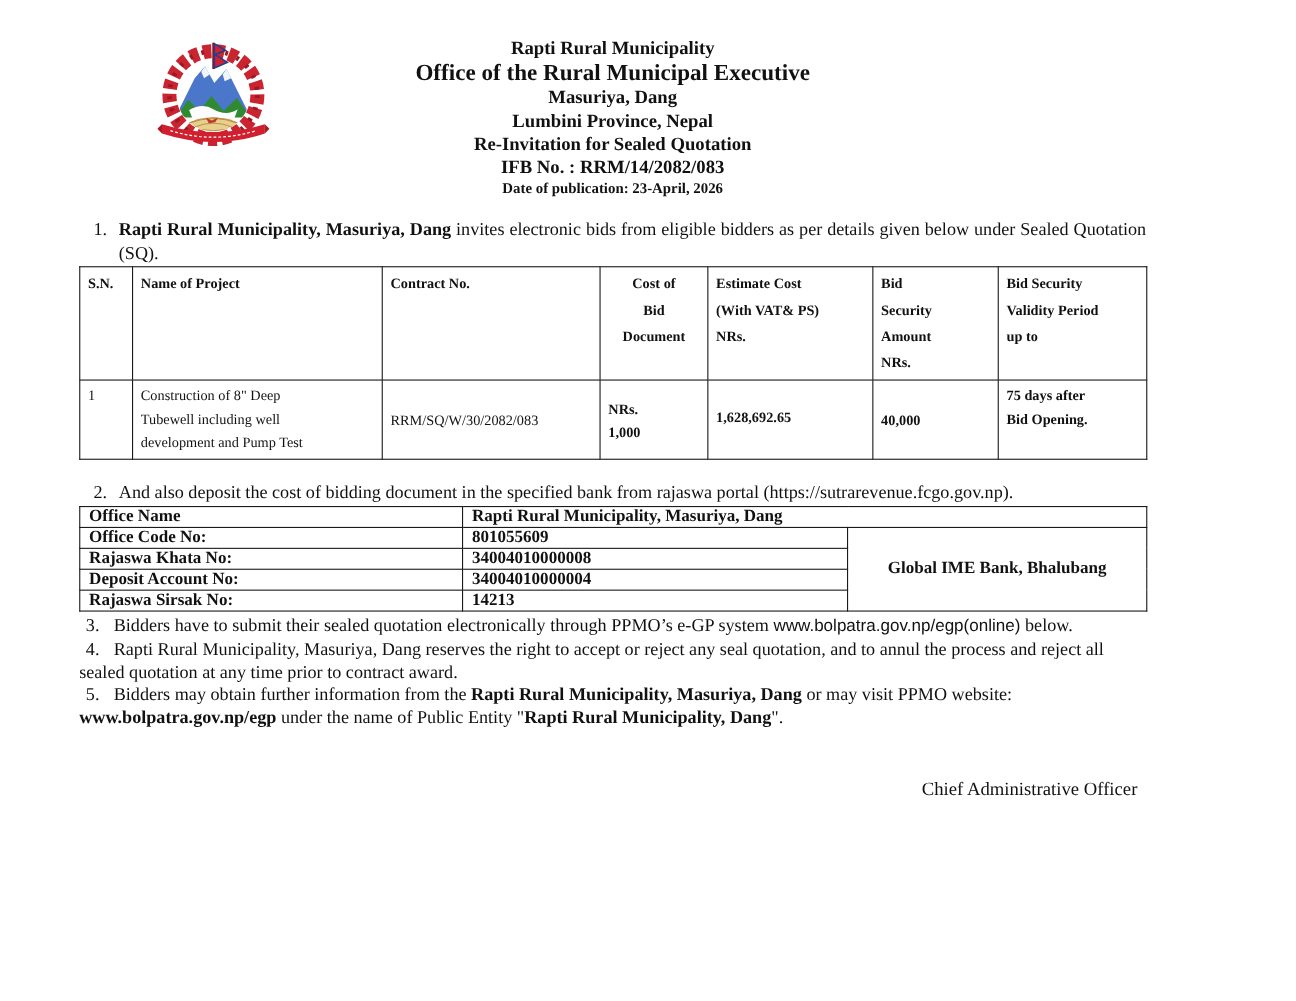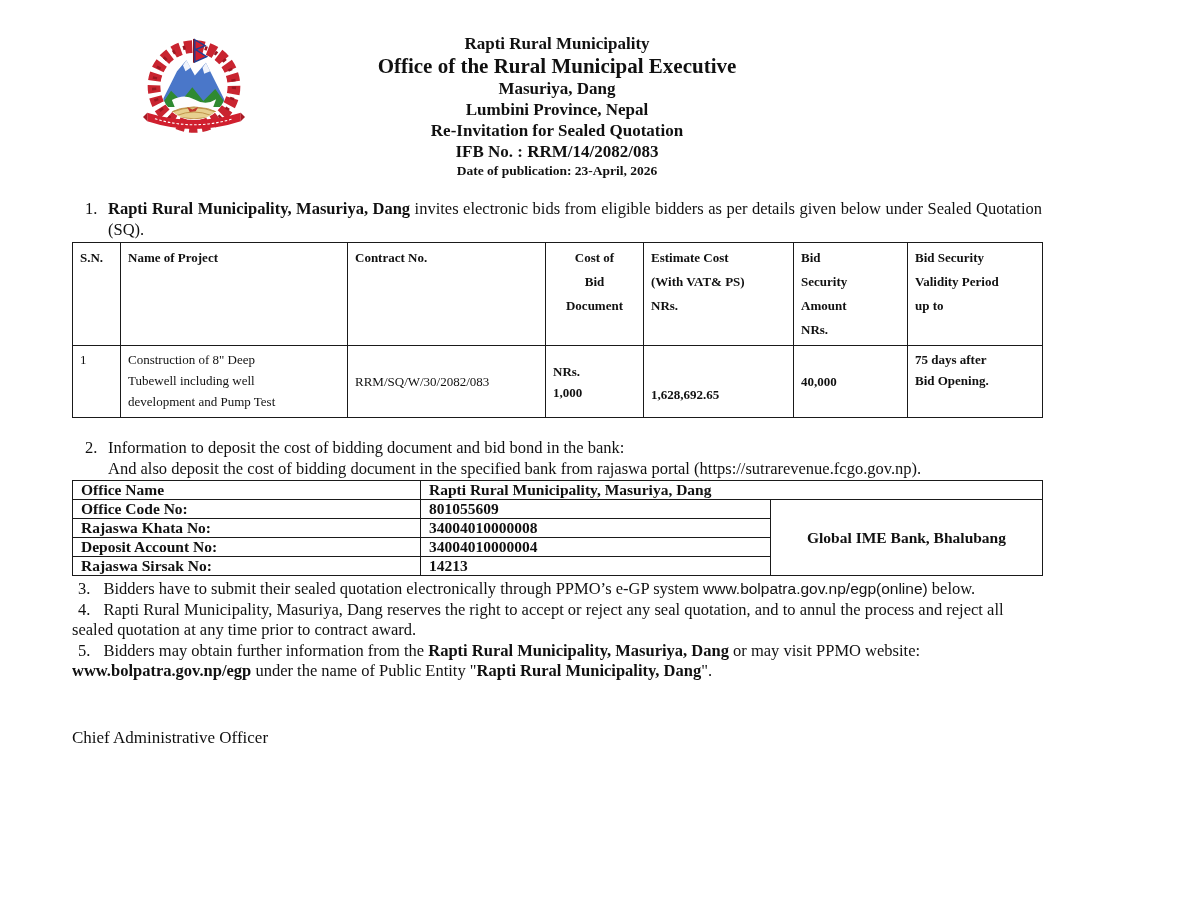--- a/index.html
+++ b/index.html
@@ -60,35 +60,36 @@
     overflow: hidden;
   }
   .t1 th { vertical-align: top; line-height: 24px; font-weight: bold; }
   .t1 .hdr-row { height: 96px; }
   .t1 .data-row { height: 72px; }
   .t1 .data-row td { line-height: 21px; font-weight: bold; }
   .t1 td.plain { font-weight: normal; }
   .t1 .center { text-align: center; }
   .t1 .v-top { vertical-align: top; }
   .t1 .v-mid { vertical-align: middle; }
-  .t1 .v-bot { vertical-align: bottom; padding-bottom: 12px; }
+  .t1 .v-bot { vertical-align: bottom; padding-bottom: 27px; }
   
   .t2 { width: 970px; font-size: 15.5px; font-weight: bold; }
   .t2 td {
     border: 1.5px solid #1a1a1a;
     height: 19px;
     line-height: 18px;
     padding: 0 8px;
     vertical-align: middle;
     overflow: hidden;
   }
   .t2 .bank-cell { text-align: center; }
   
   .signature {
     margin-top: 46px;
+    text-align: right;
     font-size: 17px;
     padding-right: 8px;
   }
 </style>
 </head>
 <body>
 
 <div class="page">
 
   <div class="logo">
@@ -184,21 +185,20 @@
         <td class="v-bot">1,628,692.65</td>
         <td class="v-mid">40,000</td>
         <td class="v-top">75 days after
 Bid Opening.</td>
       </tr>
     </tbody>
       </table>
 
     <div class="para hang p2">
         <span class="num">2.</span>
-        <span class="block">Information to deposit the cost of bidding document and bid bond in the bank:</span>
         <span class="block">And also deposit the cost of bidding document in the specified bank from rajaswa portal (https://sutrarevenue.fcgo.gov.np).</span>
       </div>
 
     <table class="t2">
       <colgroup>
           <col style="width:348px">
           <col style="width:350px">
           <col style="width:272px">
         </colgroup>
       <tbody>

